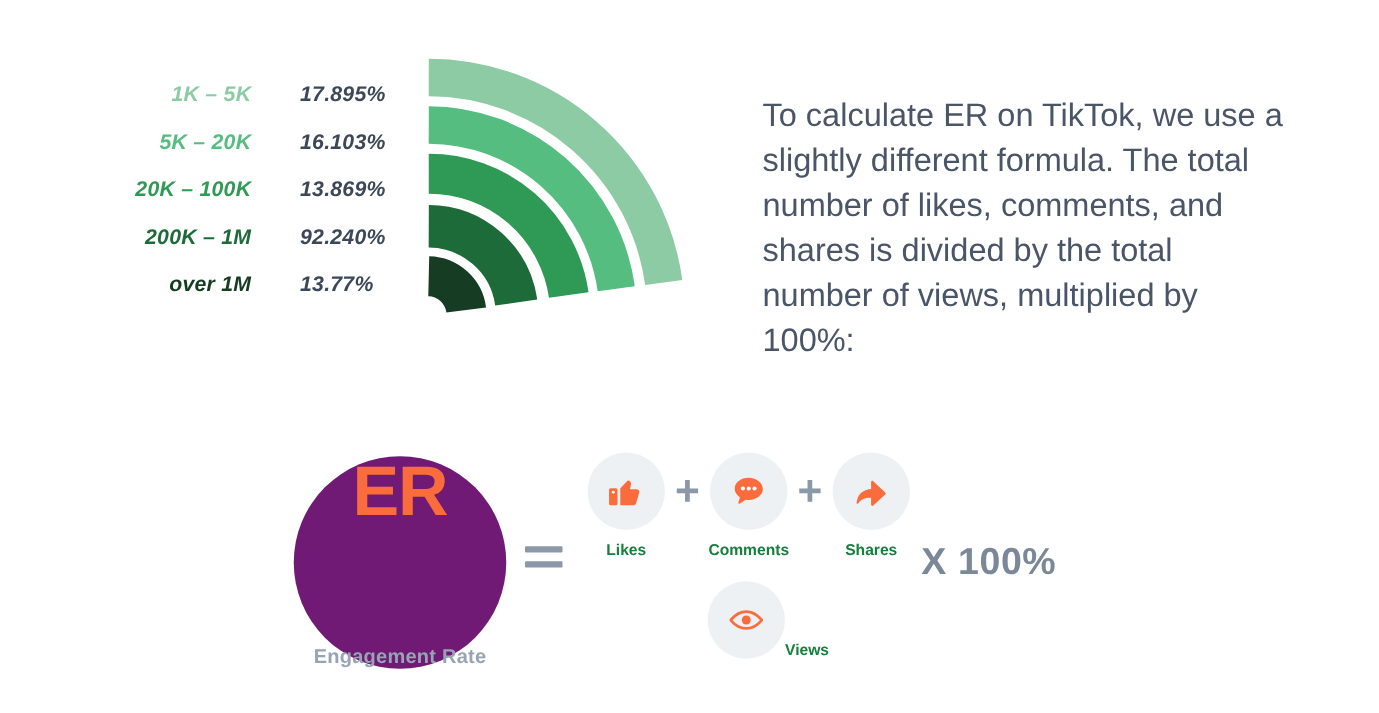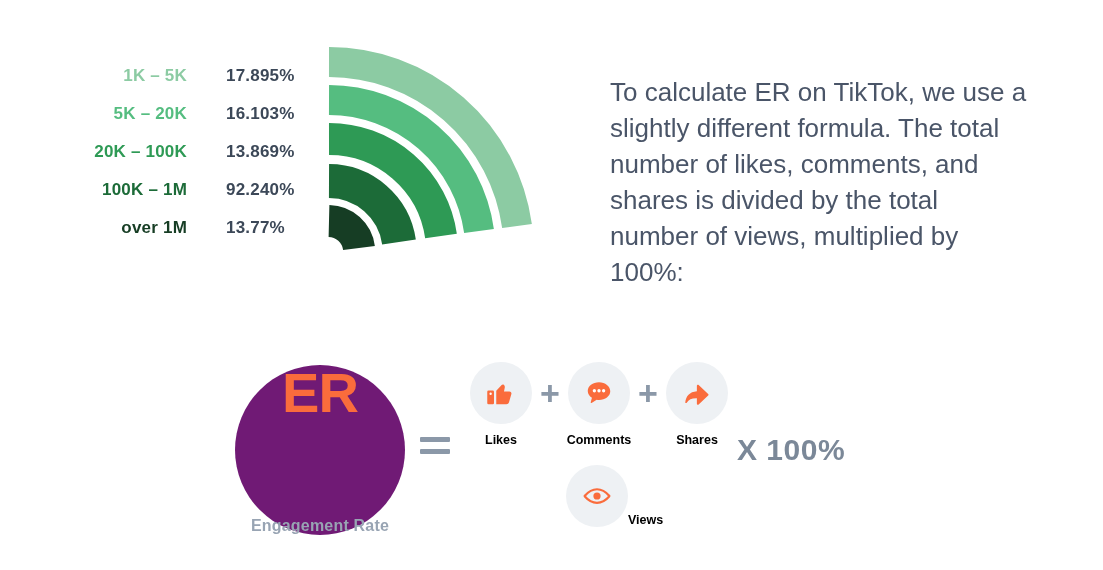--- a/index.html
+++ b/index.html
@@ -12,24 +12,25 @@
     height: 570px;
     position: relative;
     overflow: hidden;
     font-family: "Liberation Sans", sans-serif;
     -webkit-font-smoothing: antialiased;
   }
 
   
   #chart-block {
     position: absolute;
-    left: 0;
+    left: 14px;
     top: 0;
     width: 560px;
     height: 280px;
+    font-style: italic;
   }
 
   #legend-list {
     position: absolute;
     left: 0;
     top: 57px;
     width: 310px;
   }
   .legend-row {
     position: relative;
@@ -144,21 +145,21 @@
     border-radius: 50%;
     background: #eef1f4;
     display: flex;
     align-items: center;
     justify-content: center;
   }
   .term-label {
     margin-top: 9px;
     font-size: 12.5px;
     font-weight: bold;
-    color: #000000;
+    color: #15803d;
     white-space: nowrap;
   }
   .plus-sign {
     width: 30px;
     height: 62px;
     display: flex;
     align-items: center;
     justify-content: center;
     font-size: 34px;
     font-weight: bold;
@@ -198,21 +199,21 @@
     </div>
     <div class="legend-row">
       <div class="legend-label" style="color:#55bd80">5K – 20K</div>
       <div class="legend-value">16.103%</div>
     </div>
     <div class="legend-row">
       <div class="legend-label" style="color:#2e9a55">20K – 100K</div>
       <div class="legend-value">13.869%</div>
     </div>
     <div class="legend-row">
-      <div class="legend-label" style="color:#1c6b38">100K – 1M</div>
+      <div class="legend-label" style="color:#1c6b38">200K – 1M</div>
       <div class="legend-value">92.240%</div>
     </div>
     <div class="legend-row">
       <div class="legend-label" style="color:#163d24">over 1M</div>
       <div class="legend-value">13.77%</div>
     </div>
   </div>
 
   <svg id="arc-svg" width="240" height="225" viewBox="0 0 240 225">
     <g fill="none" stroke-linecap="butt">

